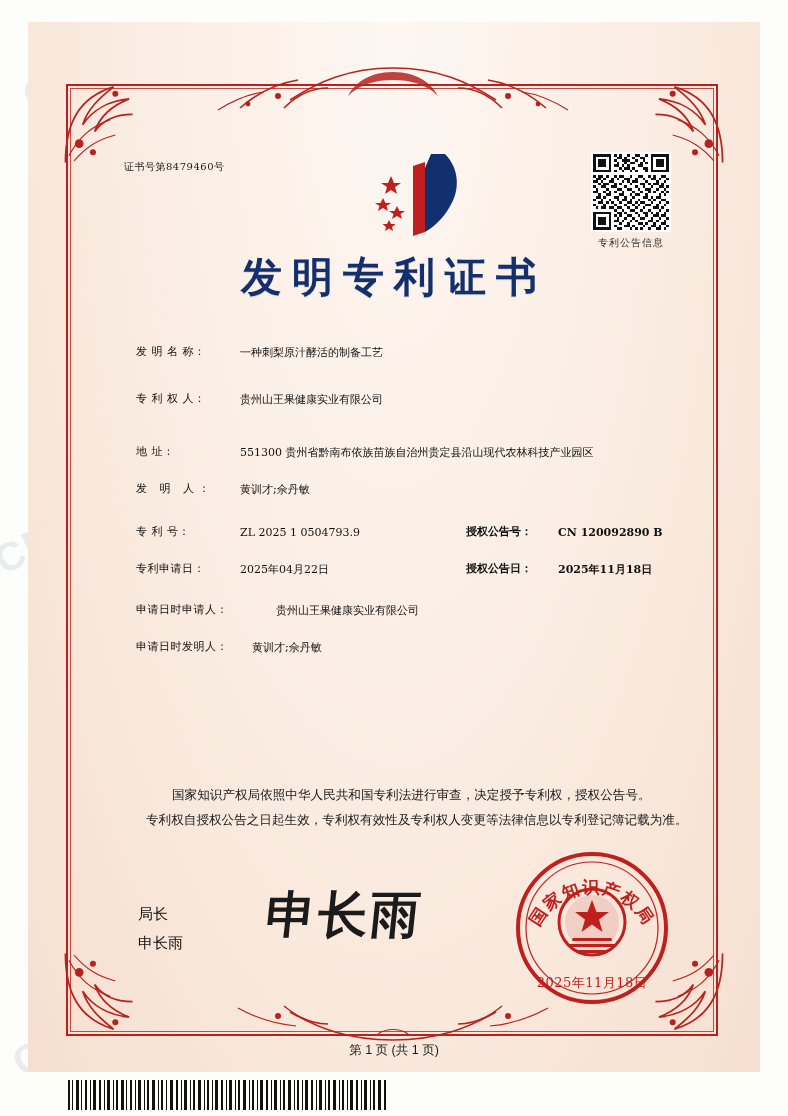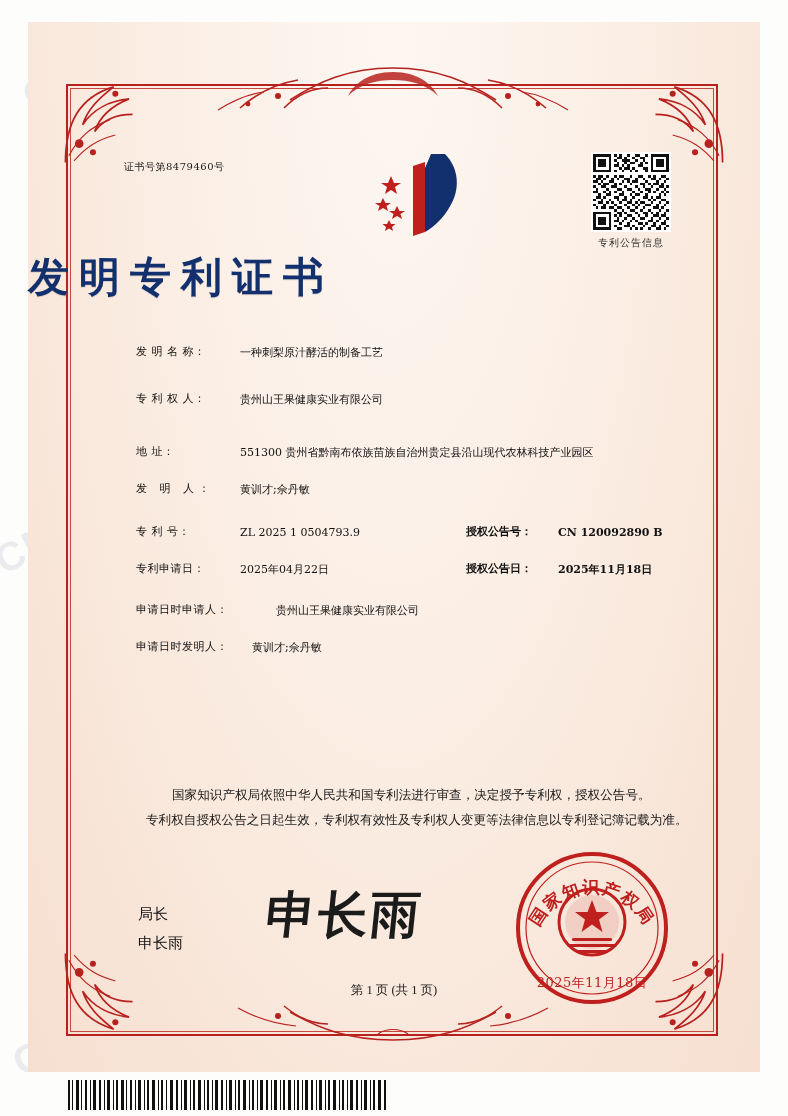--- a/index.html
+++ b/index.html
@@ -76,21 +76,21 @@
   
   .logo{position:absolute;left:345px;top:128px;width:100px;height:92px;}
   .logo svg{width:100%;height:100%;display:block;}
   
   .qr-wrap{position:absolute;right:88px;top:130px;width:82px;text-align:center;}
   .qr{width:76px;height:76px;margin:0 auto;background:#fff;padding:2px;box-sizing:content-box;}
   .qr svg{display:block;width:76px;height:76px;}
   .qr-cap{margin-top:4px;font-size:10px;color:#333;font-family:"DejaVu Serif","Liberation Serif",serif;letter-spacing:1px;}
 
   .main-title{
-    position:absolute;left:0;right:0;top:228px;text-align:left;
+    position:absolute;left:0;right:0;top:228px;text-align:center;
     font-family:"DejaVu Serif","Liberation Serif",serif;
     font-weight:700;font-size:41px;color:#12306e;
     letter-spacing:10px;
     text-shadow:0 1px 0 rgba(0,0,0,.12);
   }
 
   .fields{position:absolute;left:108px;top:322px;width:580px;
     font-family:"DejaVu Serif","Liberation Serif",serif;font-size:11px;color:#111;}
   .row{display:flex;align-items:flex-start;margin-bottom:20px;}
   .lab{width:104px;flex:0 0 104px;letter-spacing:.5px;white-space:nowrap;}
@@ -122,22 +122,22 @@
   }
   
   .seal{position:absolute;right:88px;top:826px;width:160px;height:160px;}
   .seal svg{width:100%;height:100%;display:block;}
   .seal-date{
     position:absolute;right:88px;top:952px;width:160px;text-align:center;
     font-family:"DejaVu Serif","Liberation Serif",serif;
     font-size:13px;color:#c0201d;letter-spacing:.5px;
   }
   .page-no{
-    position:absolute;left:0;right:0;top:960px;text-align:center;
-    font-family:Liberation Serif, serif;font-size:12.5px;color:#1a1a1a;
+    position:absolute;left:0;right:0;top:1020px;text-align:center;
+    font-family:Liberation Sans, sans-serif;font-size:12.5px;color:#1a1a1a;
   }
   
   .barcode{position:absolute;left:66px;bottom:4px;width:322px;height:34px;z-index:6;}
   .barcode svg{width:100%;height:100%;display:block;}
 </style>
 </head>
 <body>
 
 <div class="wm-layer">
   <div class="wm" style="left:18px;top:46px;">CNIPA</div>

